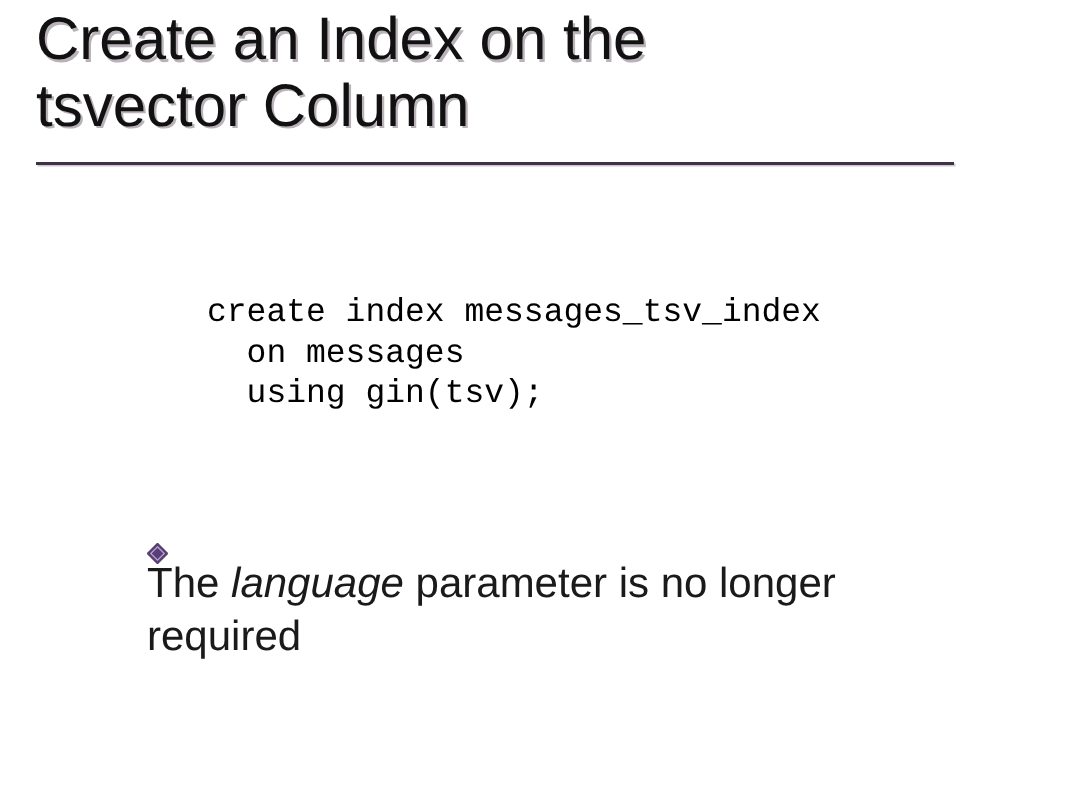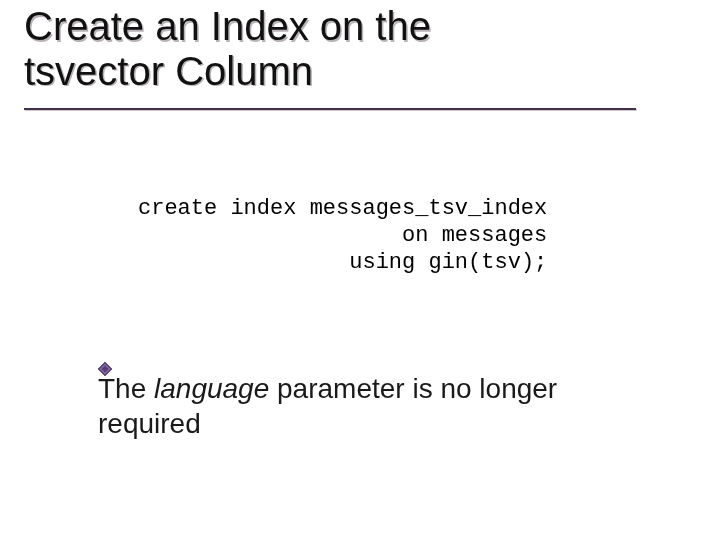--- a/index.html
+++ b/index.html
@@ -51,21 +51,20 @@
   }
   .code {
     position: absolute;
     left: 138px;
     top: 196px;
     font-family: "Courier New", Courier, monospace;
     font-size: 22px;
     line-height: 1.22;
     color: #000;
     white-space: pre;
-    text-align: right;
   }
   .body {
     position: absolute;
     left: 98px;
     top: 338px;
     width: 560px;
     font-size: 28px;
     line-height: 1.25;
     color: #1a1a1a;
   }

